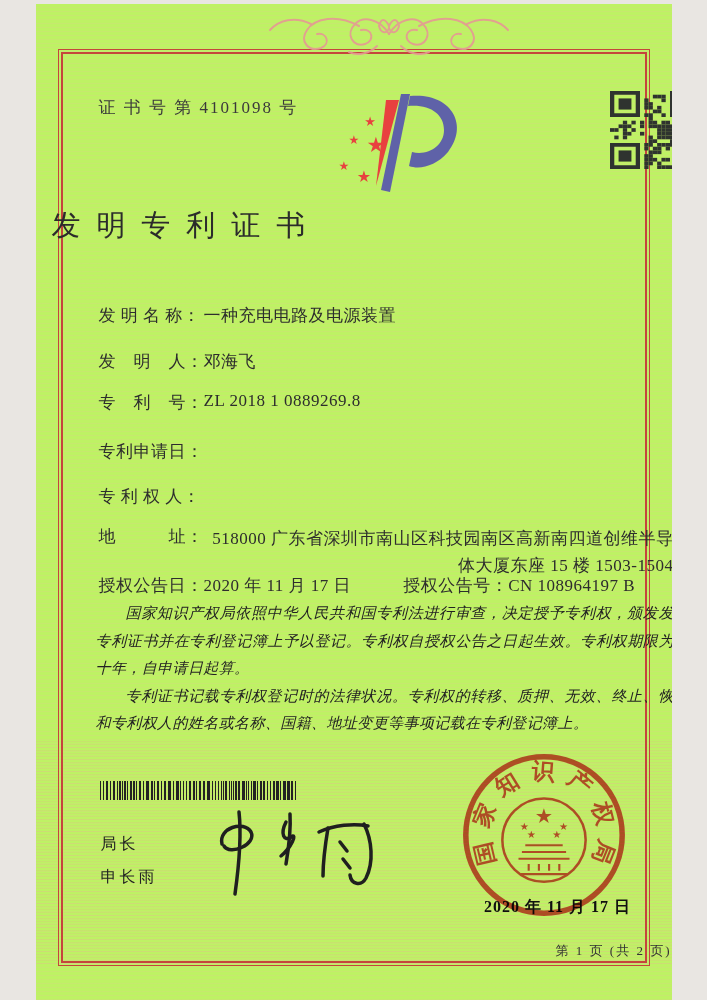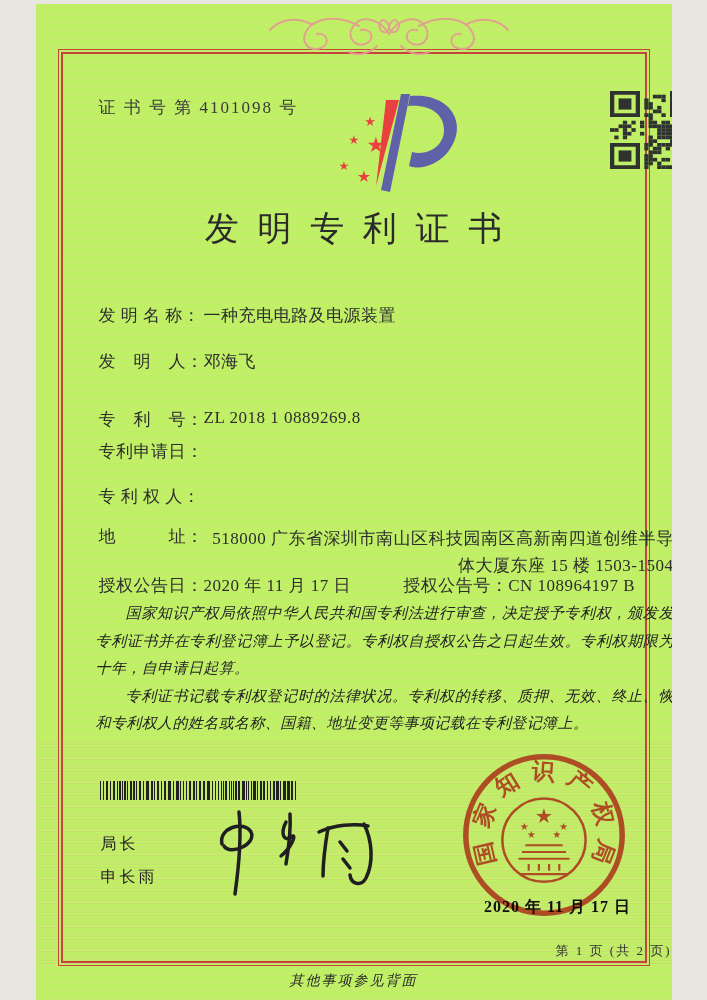--- a/index.html
+++ b/index.html
@@ -9,28 +9,28 @@
   .page::before{content:"";position:absolute;inset:0;pointer-events:none;
       background:repeating-linear-gradient(0deg, rgba(238,178,170,0.16) 0 1px, rgba(255,255,255,0) 1px 4px);}
   .wave-strong{position:absolute;left:0;right:0;top:735px;height:225px;pointer-events:none;
       background:repeating-linear-gradient(0deg, rgba(236,160,150,0.18) 0 1px, rgba(255,255,255,0) 1px 3px);}
   .frame{position:absolute;left:22px;right:22px;top:45px;bottom:38px;border:1px solid #c5453c;}
   .frame-inner{position:absolute;inset:2px;border:2px solid #c5453c;}
   .ornament{position:absolute;left:232px;top:2px;}
   .cert-no{position:absolute;left:63px;top:92px;font-size:17px;letter-spacing:2px;color:#3a3a3a;}
   .logo{position:absolute;left:296px;top:86px;}
   .qr{position:absolute;left:574px;top:87px;}
-  .title{position:absolute;left:0;width:100%;top:202px;text-align:center;font-size:34px;
+  .title{position:absolute;left:0;width:100%;top:202px;font-size:29px;
          letter-spacing:0.55em;text-indent:0.55em;color:#2b2b2b;font-weight:500;}
   .fields{position:absolute;left:63px;top:0;width:576px;font-size:17px;color:#2d2d2d;}
   .row{position:absolute;left:0;display:flex;align-items:flex-start;white-space:nowrap;}
   .row .lab{display:inline-block;width:105px;flex:none;letter-spacing:0.5px;}
   .row .val{letter-spacing:0.5px;}
   .row .val.wrap{white-space:normal;width:470px;line-height:27px;text-align:right;}
-  .r0{top:300px}.r1{top:346px}.r2{top:404px}.r3{top:436px}.r4{top:481px}.r5{top:521px}.r6{top:570px}
+  .r0{top:300px}.r1{top:346px}.r2{top:387px}.r3{top:436px}.r4{top:481px}.r5{top:521px}.r6{top:570px}
   .pair2{margin-left:52px;display:flex;align-items:center;}
   .paras{position:absolute;left:60px;top:596px;width:594px;font-size:15px;line-height:27.5px;
          text-align:justify;color:#222;font-style:italic;letter-spacing:0.4px;}
   .paras p{margin:0;text-indent:2em;}
   .barcode{position:absolute;left:64px;top:777px;}
   .director{position:absolute;left:65px;top:830px;font-family:"Liberation Sans","DejaVu Sans",sans-serif;
             font-size:16px;letter-spacing:3px;color:#222;}
   .director div{margin-bottom:12px;}
   .sign{position:absolute;left:158px;top:800px;}
   .seal{position:absolute;left:423px;top:746px;opacity:0.88;mix-blend-mode:multiply;}
@@ -358,14 +358,13 @@
         <text x="85" y="104" font-size="12">★</text>
         <text x="115" y="104" font-size="12">★</text>
       </g>
       <path d="M78,112 h44 M74,120 h52 M70,128 h60"></path>
       <path d="M82,134 v8 M94,134 v8 M106,134 v8 M118,134 v8"></path>
       <path d="M72,146 h56"></path>
     </g>
   </svg>
 
   <div class="page-no">第 1 页 (共 2 页)</div>
-  <div class="back-note">其他事项参见背面</div>
 </div>
 
 </body></html>

